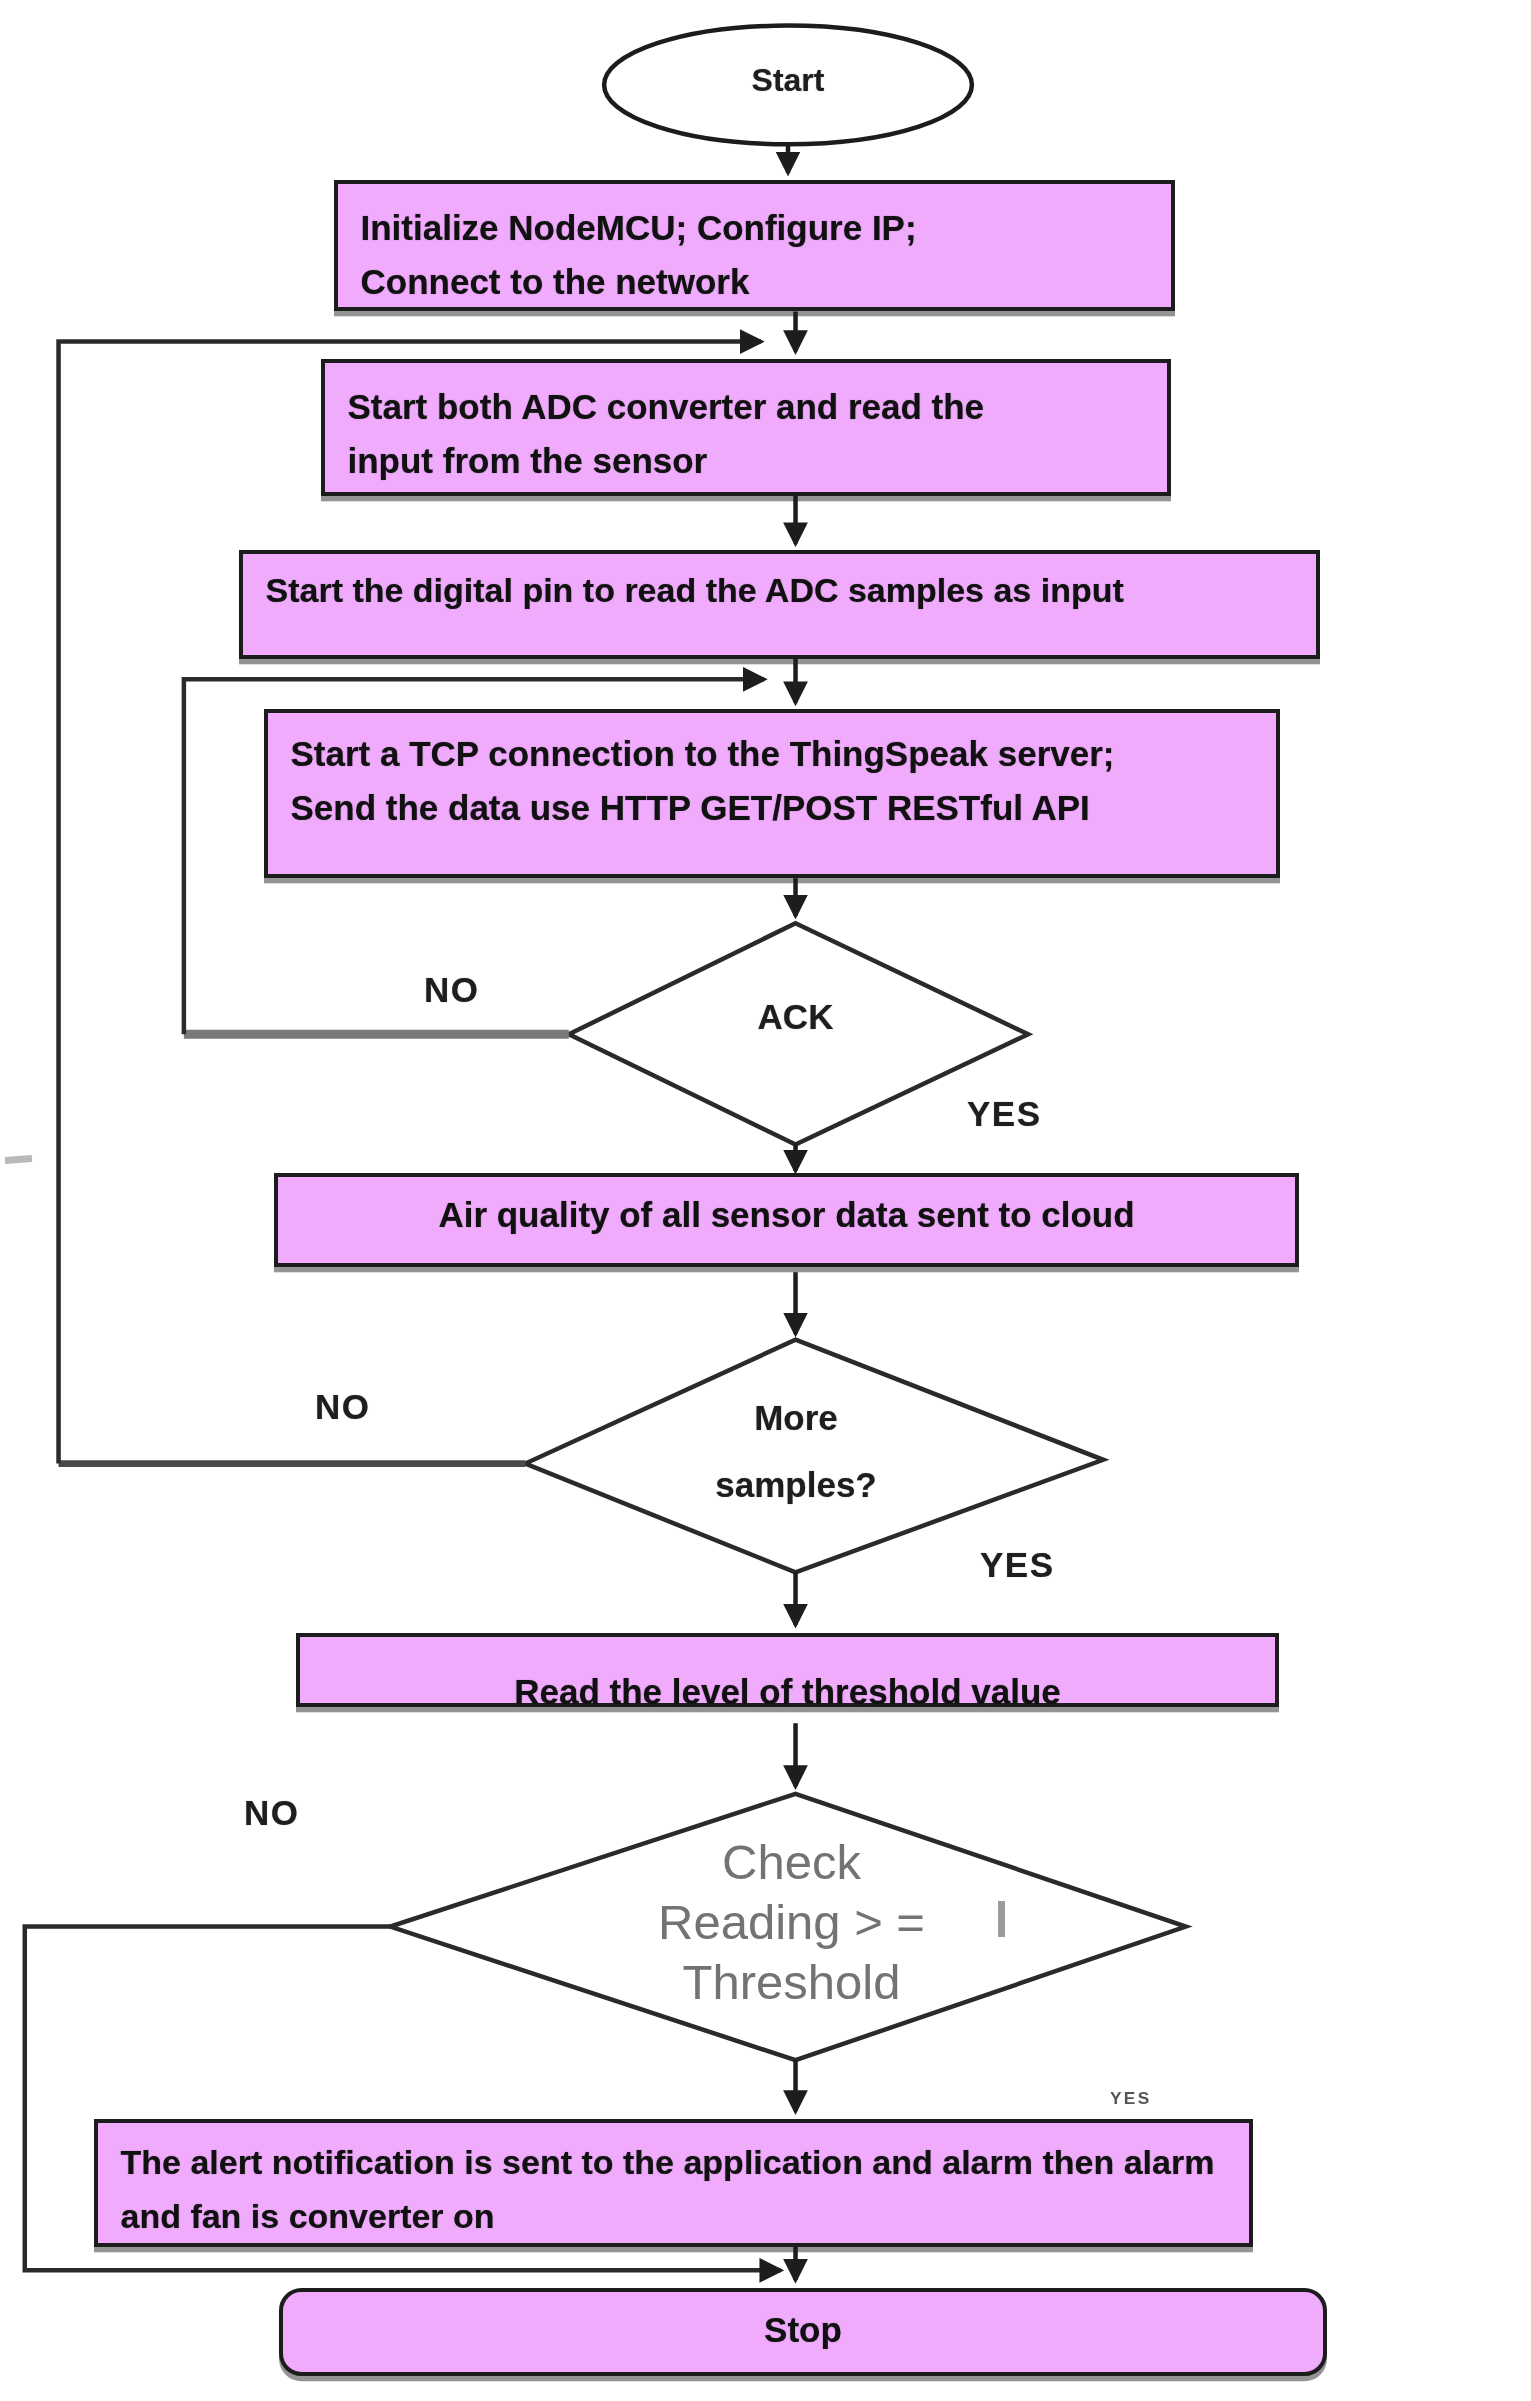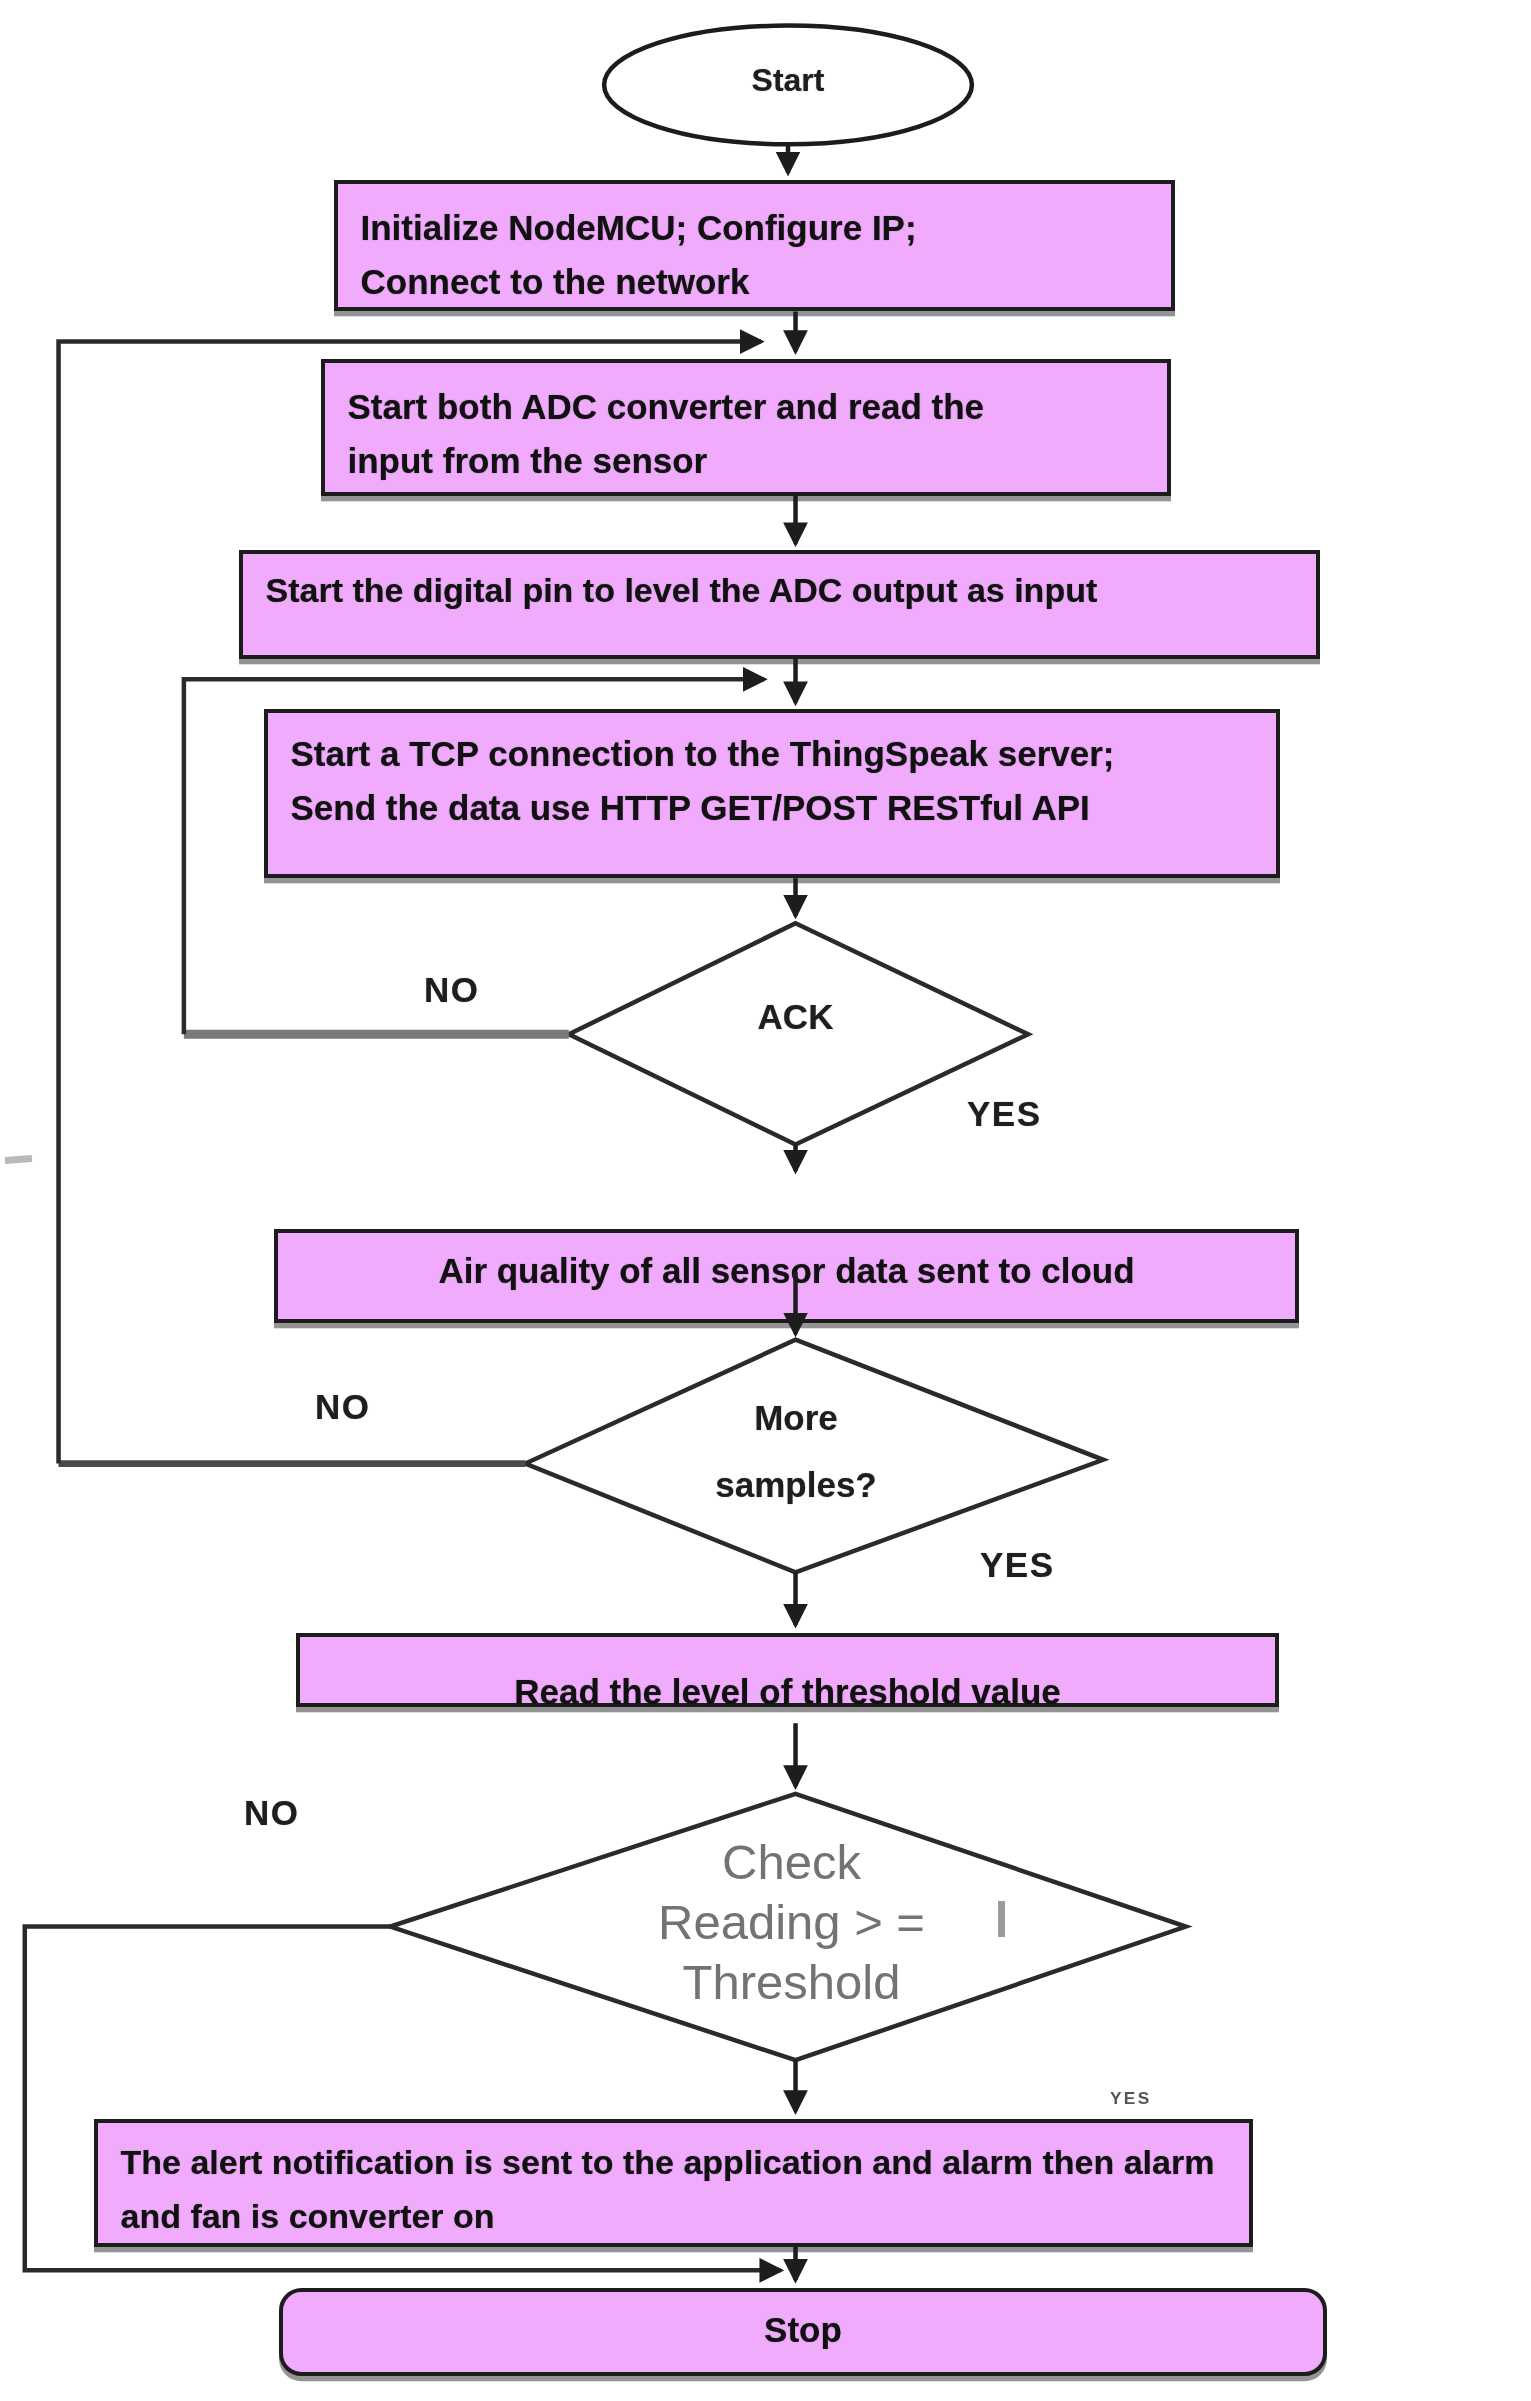--- a/index.html
+++ b/index.html
@@ -41,29 +41,29 @@
     <div class="txt">Initialize NodeMCU; Configure IP;</div>
     <div class="txt">Connect to the network</div>
   </div>
 
   <div class="node pad-left" style="left:321px;top:359px;width:850px;height:137px;">
     <div class="txt">Start both ADC converter and read the</div>
     <div class="txt">input from the sensor</div>
   </div>
 
   <div class="node pad-left" style="left:239px;top:550px;width:1081px;height:109px;padding-top:9px;">
-    <div class="txt" style="font-size:34px;">Start the digital pin to level the ADC output as input</div>
+    <div class="txt" style="font-size:34px;">Start the digital pin to read the ADC samples as input</div>
   </div>
 
   <div class="node pad-left" style="left:264px;top:709px;width:1016px;height:169px;padding-top:13.5px;">
     <div class="txt">Start a TCP connection to the ThingSpeak server;</div>
     <div class="txt">Send the data use HTTP GET/POST RESTful API</div>
   </div>
 
-  <div class="node pad-center" style="left:274px;top:1229px;width:1025px;height:94px;padding-top:10.5px;">
+  <div class="node pad-center" style="left:274px;top:1173px;width:1025px;height:94px;padding-top:10.5px;">
     <div class="txt">Air quality of all sensor data sent to cloud</div>
   </div>
 
   <div class="node pad-center" style="left:296px;top:1633px;width:983px;height:74px;padding-top:28px;">
     <div class="txt">Read the level of threshold value</div>
   </div>
 
   <div class="node pad-left" style="left:94px;top:2119px;width:1159px;height:128px;padding-top:12px;">
     <div class="txt" style="font-size:34px;">The alert notification is sent to the application and alarm then alarm</div>
     <div class="txt" style="font-size:34px;">and fan is converter on</div>

